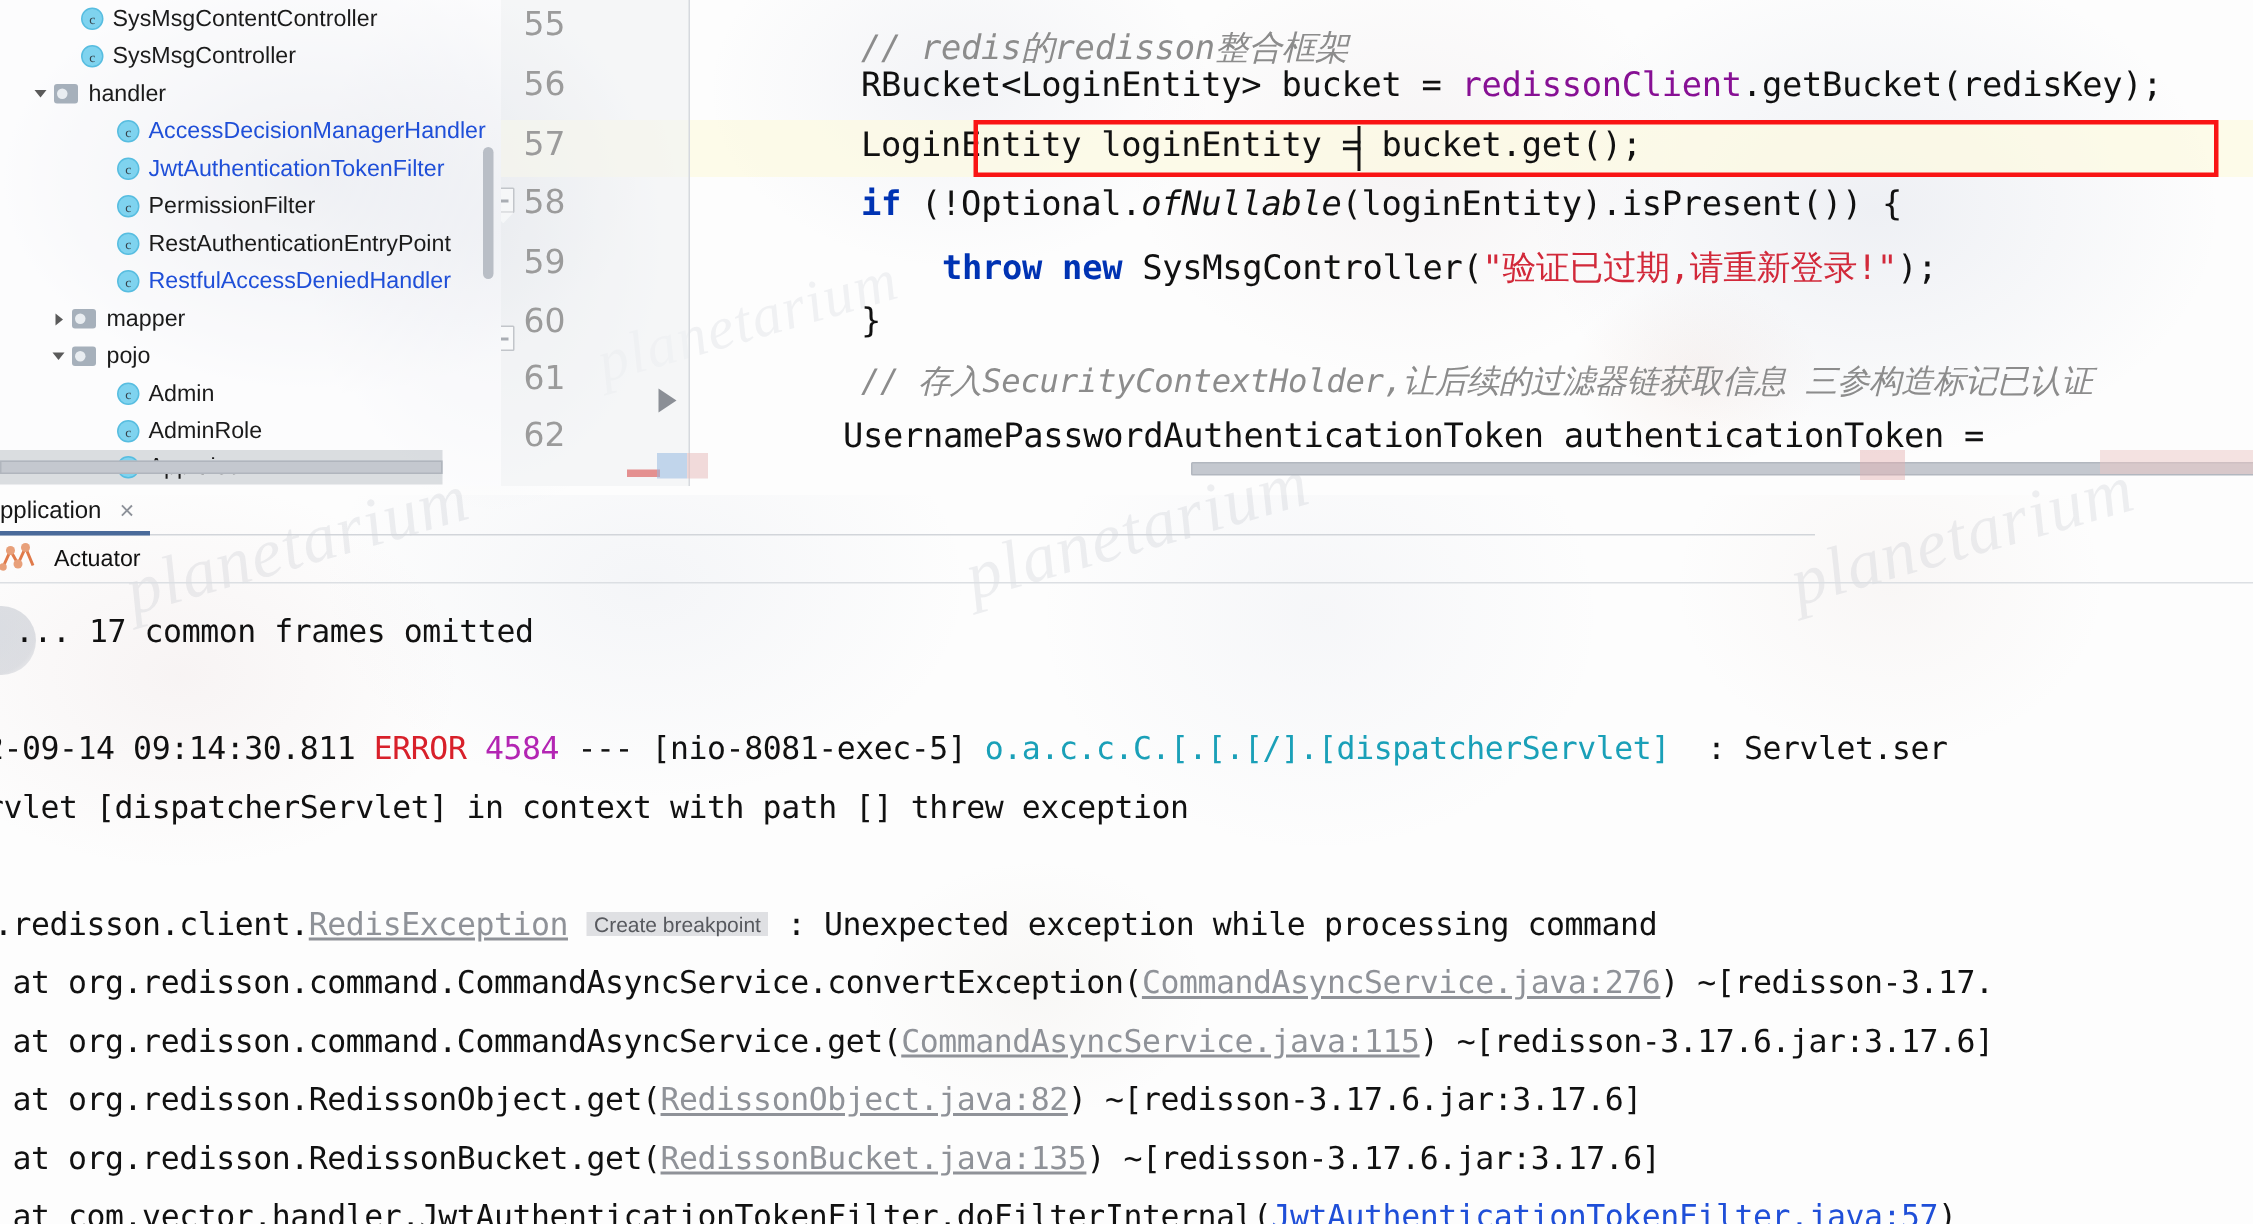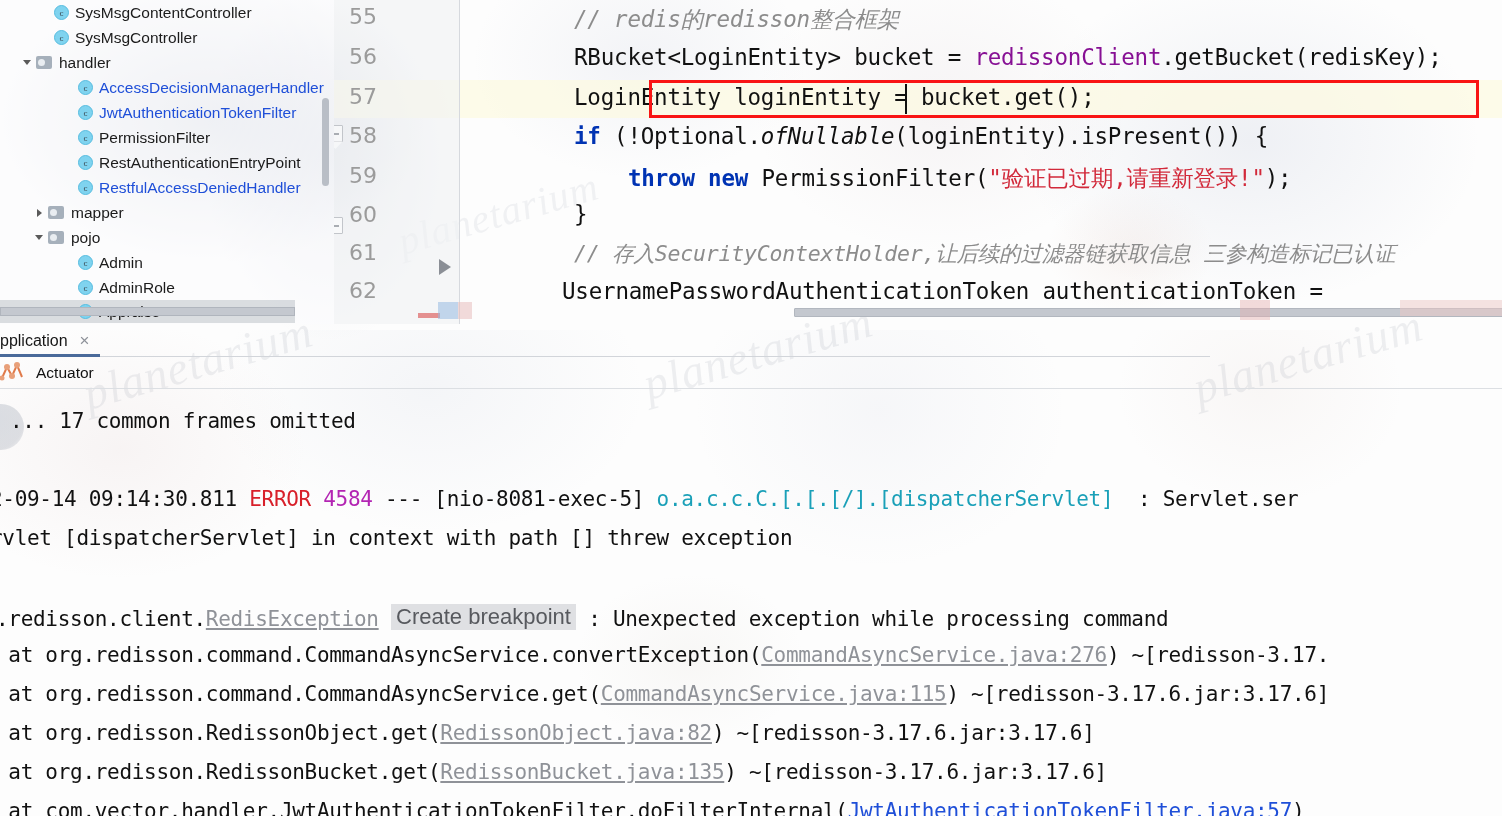--- a/index.html
+++ b/index.html
@@ -333,21 +333,21 @@
   .c-pid   { color: #b325b3; }
   .c-logger{ color: #1aa0b8; }
   .c-link  { color: #8f9298; text-decoration: underline; }
   .c-link-b{ color: #1f4fd8; text-decoration: underline; }
   .c-ex    { color: #8f9298; text-decoration: underline; }
   .bp-chip {
     display: inline-block;
     background: rgba(212,214,218,0.75);
     color: #57595e;
     font-family: "Liberation Sans", sans-serif;
-    font-size: 22px;
+    font-size: 14px;
     padding: 0 5px;
     border-radius: 0;
     vertical-align: 2px;
     letter-spacing: 0px;
   }
 </style>
 </head>
 <body>
 
 <div id="app">
@@ -459,29 +459,29 @@
         <div class="ln" style="top:278px">62</div>
 
         <div class="fold fold-end" style="top:125px">
             <span class="fold-tail"></span>
           </div>
         <div class="fold fold-end" style="top:200px"></div>
         <div class="fold-run" style="top:259px"></div>
       </div>
 
       <div class="code-area">
-        <div class="cl cmt" style="top:4px;left:114px">// redis的redisson整合框架</div>
+        <div class="cl cmt" style="top:16px;left:114px">// redis的redisson整合框架</div>
 
         <div class="cl" style="top:44px;left:114px"><span>RBucket&lt;LoginEntity&gt; bucket = </span><span class="fld">redissonClient</span><span>.getBucket(redisKey);</span></div>
 
         <div class="cl" style="top:84px;left:114px">LoginEntity loginEntity = bucket.get();</div>
 
         <div class="cl" style="top:123px;left:114px"><span class="kw">if</span><span> (!Optional.</span><span class="ital">ofNullable</span><span>(loginEntity).isPresent()) {</span></div>
 
-        <div class="cl" style="top:163px;left:168px"><span class="kw-th">throw new</span><span> PermissionFilter(</span><span class="str">"验证已过期,请重新登录!"</span><span>);</span></div>
+        <div class="cl" style="top:163px;left:168px"><span class="kw-th">throw new</span><span> SysMsgController(</span><span class="str">"验证已过期,请重新登录!"</span><span>);</span></div>
 
         <div class="cl" style="top:201px;left:114px">}</div>
 
         <div class="cl cmt" style="top:239px;left:114px;font-size:21.5px">// 存入SecurityContextHolder,让后续的过滤器链获取信息 三参构造标记已认证</div>
 
         <div class="cl" style="top:278px;left:102px">UsernamePasswordAuthenticationToken authenticationToken =</div>
       </div>
 
       <div class="red-box"></div>
       <div class="caret"></div>

